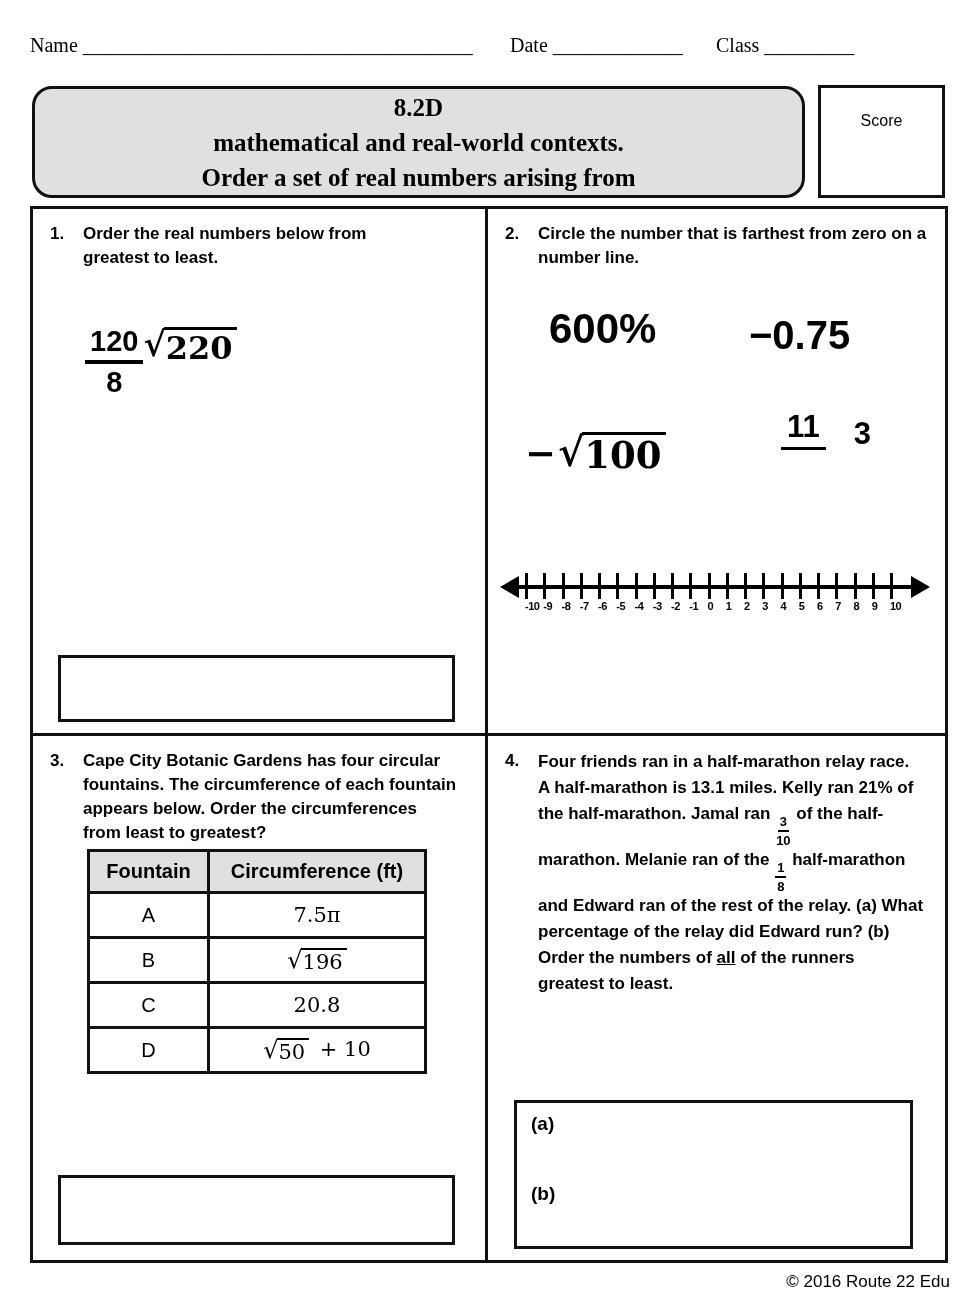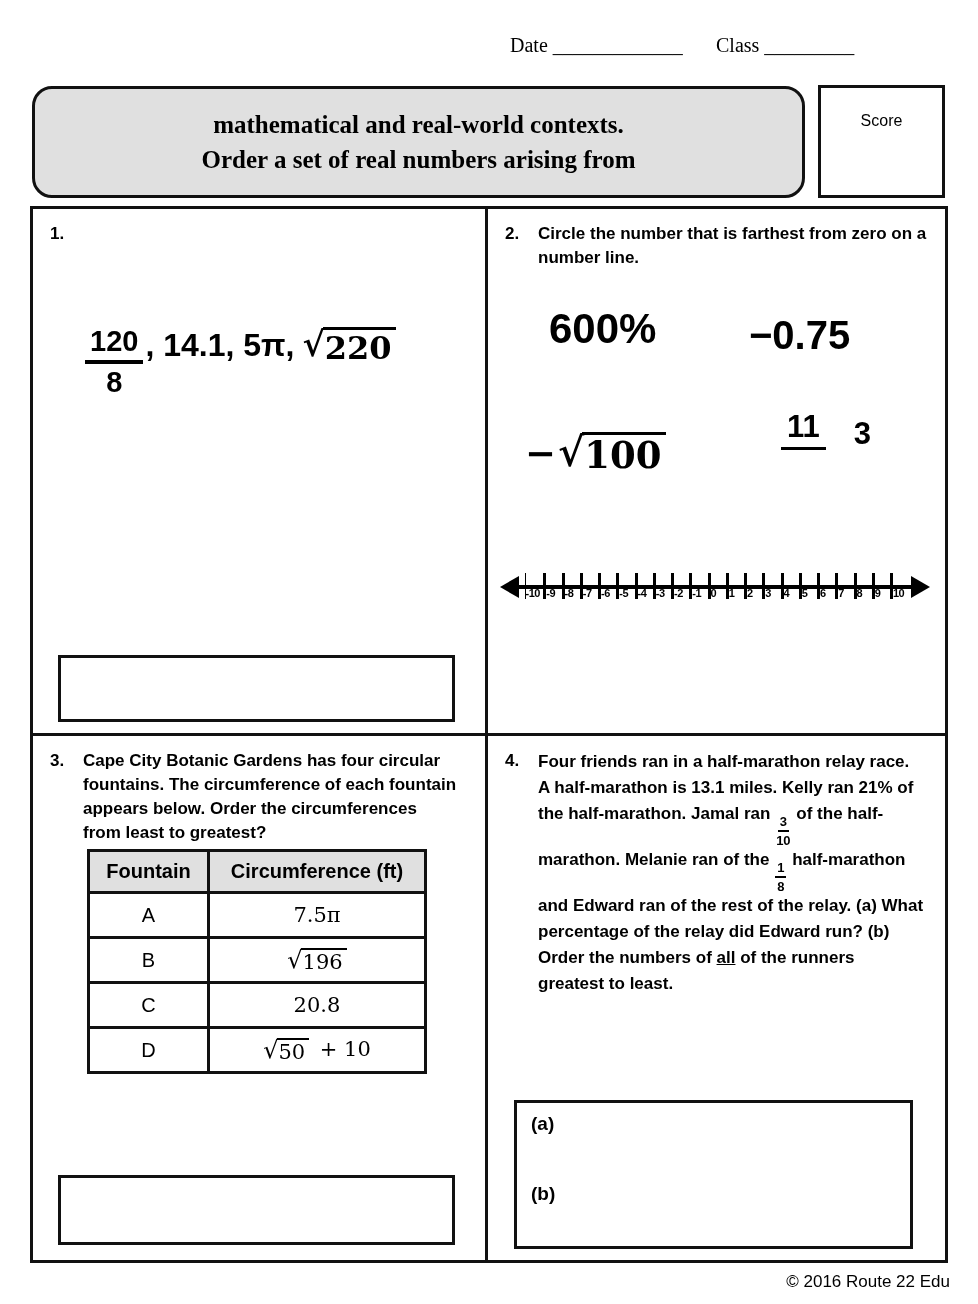--- a/index.html
+++ b/index.html
@@ -80,21 +80,21 @@
   .fv-den { padding-top: 5px; }
 
   
   .number-line { position: absolute; left: 12px; top: 353px; width: 430px; height: 58px; }
   .nl-line { position: absolute; left: 9px; right: 9px; top: 23px; height: 4px; background: #000; }
   .nl-arrow { position: absolute; width: 0; height: 0; top: 14px;
     border-top: 11px solid transparent; border-bottom: 11px solid transparent; }
   .nl-arrow-left  { left: 0;  border-right: 19px solid #000; }
   .nl-arrow-right { right: 0; border-left: 19px solid #000; }
   .nl-ticks { position: absolute; left: 25px; right: 25px; top: 11px; display: flex; justify-content: space-between; }
-  .nl-tick { display: flex; flex-direction: row; align-items: flex-end; width: 15px; }
+  .nl-tick { display: flex; flex-direction: column; align-items: flex-start; width: 15px; }
   .nl-mark { width: 3px; height: 26px; background: #000; }
   .nl-label { margin-top: 1px; font-size: 11px; font-weight: bold; letter-spacing: -0.5px; }
 
   
   .fountain-table { position: absolute; left: 54px; top: 113px; border-collapse: collapse; }
   .fountain-table th, .fountain-table td { border: 3px solid #111; text-align: center; vertical-align: middle; }
   .fountain-table th { background: #e0e0e0; font-size: 20px; height: 42px; }
   .fountain-table td { height: 45px; font-size: 20px; }
   .col-fountain { width: 120px; margin-top: 24px; } .col-circ { width: 217px; }
   .serif-math { font-family: "DejaVu Serif", serif; font-size: 21px; }
@@ -112,50 +112,55 @@
 
   
   .footer { position: absolute; right: 28px; top: 1272px; font-size: 17px; }
 </style>
 </head>
 <body>
 
 <div class="page">
 
   <div class="header-row">
+    <span class="hdr-field hdr-name">
+      <span>Name</span>
+      <span class="blank">_______________________________________</span>
+    </span>
     <span class="hdr-field hdr-date">
       <span>Date</span>
       <span class="blank">_____________</span>
     </span>
     <span class="hdr-field hdr-class">
       <span>Class</span>
       <span class="blank">_________</span>
     </span>
   </div>
 
   <div class="title-box">
+    <div>8.2D</div>
     <div>mathematical and real-world contexts.</div>
     <div>Order a set of real numbers arising from</div>
   </div>
   <div class="score-box">
     <span>Score</span>
   </div>
 
   <div class="grid">
 
     <div class="cell cell-q1">
       <div class="q-head">
         <span class="q-num">1.</span>
+        <span class="q-text">Order the real numbers below from greatest to least.</span>
       </div>
       <div class="q1-row">
         <span class="bigfrac">
           <span class="bf-num">120</span>
           <span class="bf-den">8</span>
         </span>
-        <span class="expr-mid">, 14.1, 5π,</span>
         <span class="radical">
           <span class="rsign">√</span>
           <span class="rcand">220</span>
         </span>
       </div>
       <div class="answer-box q1-answer"></div>
     </div>
 
     <div class="cell cell-q2">
       <div class="q-head">

